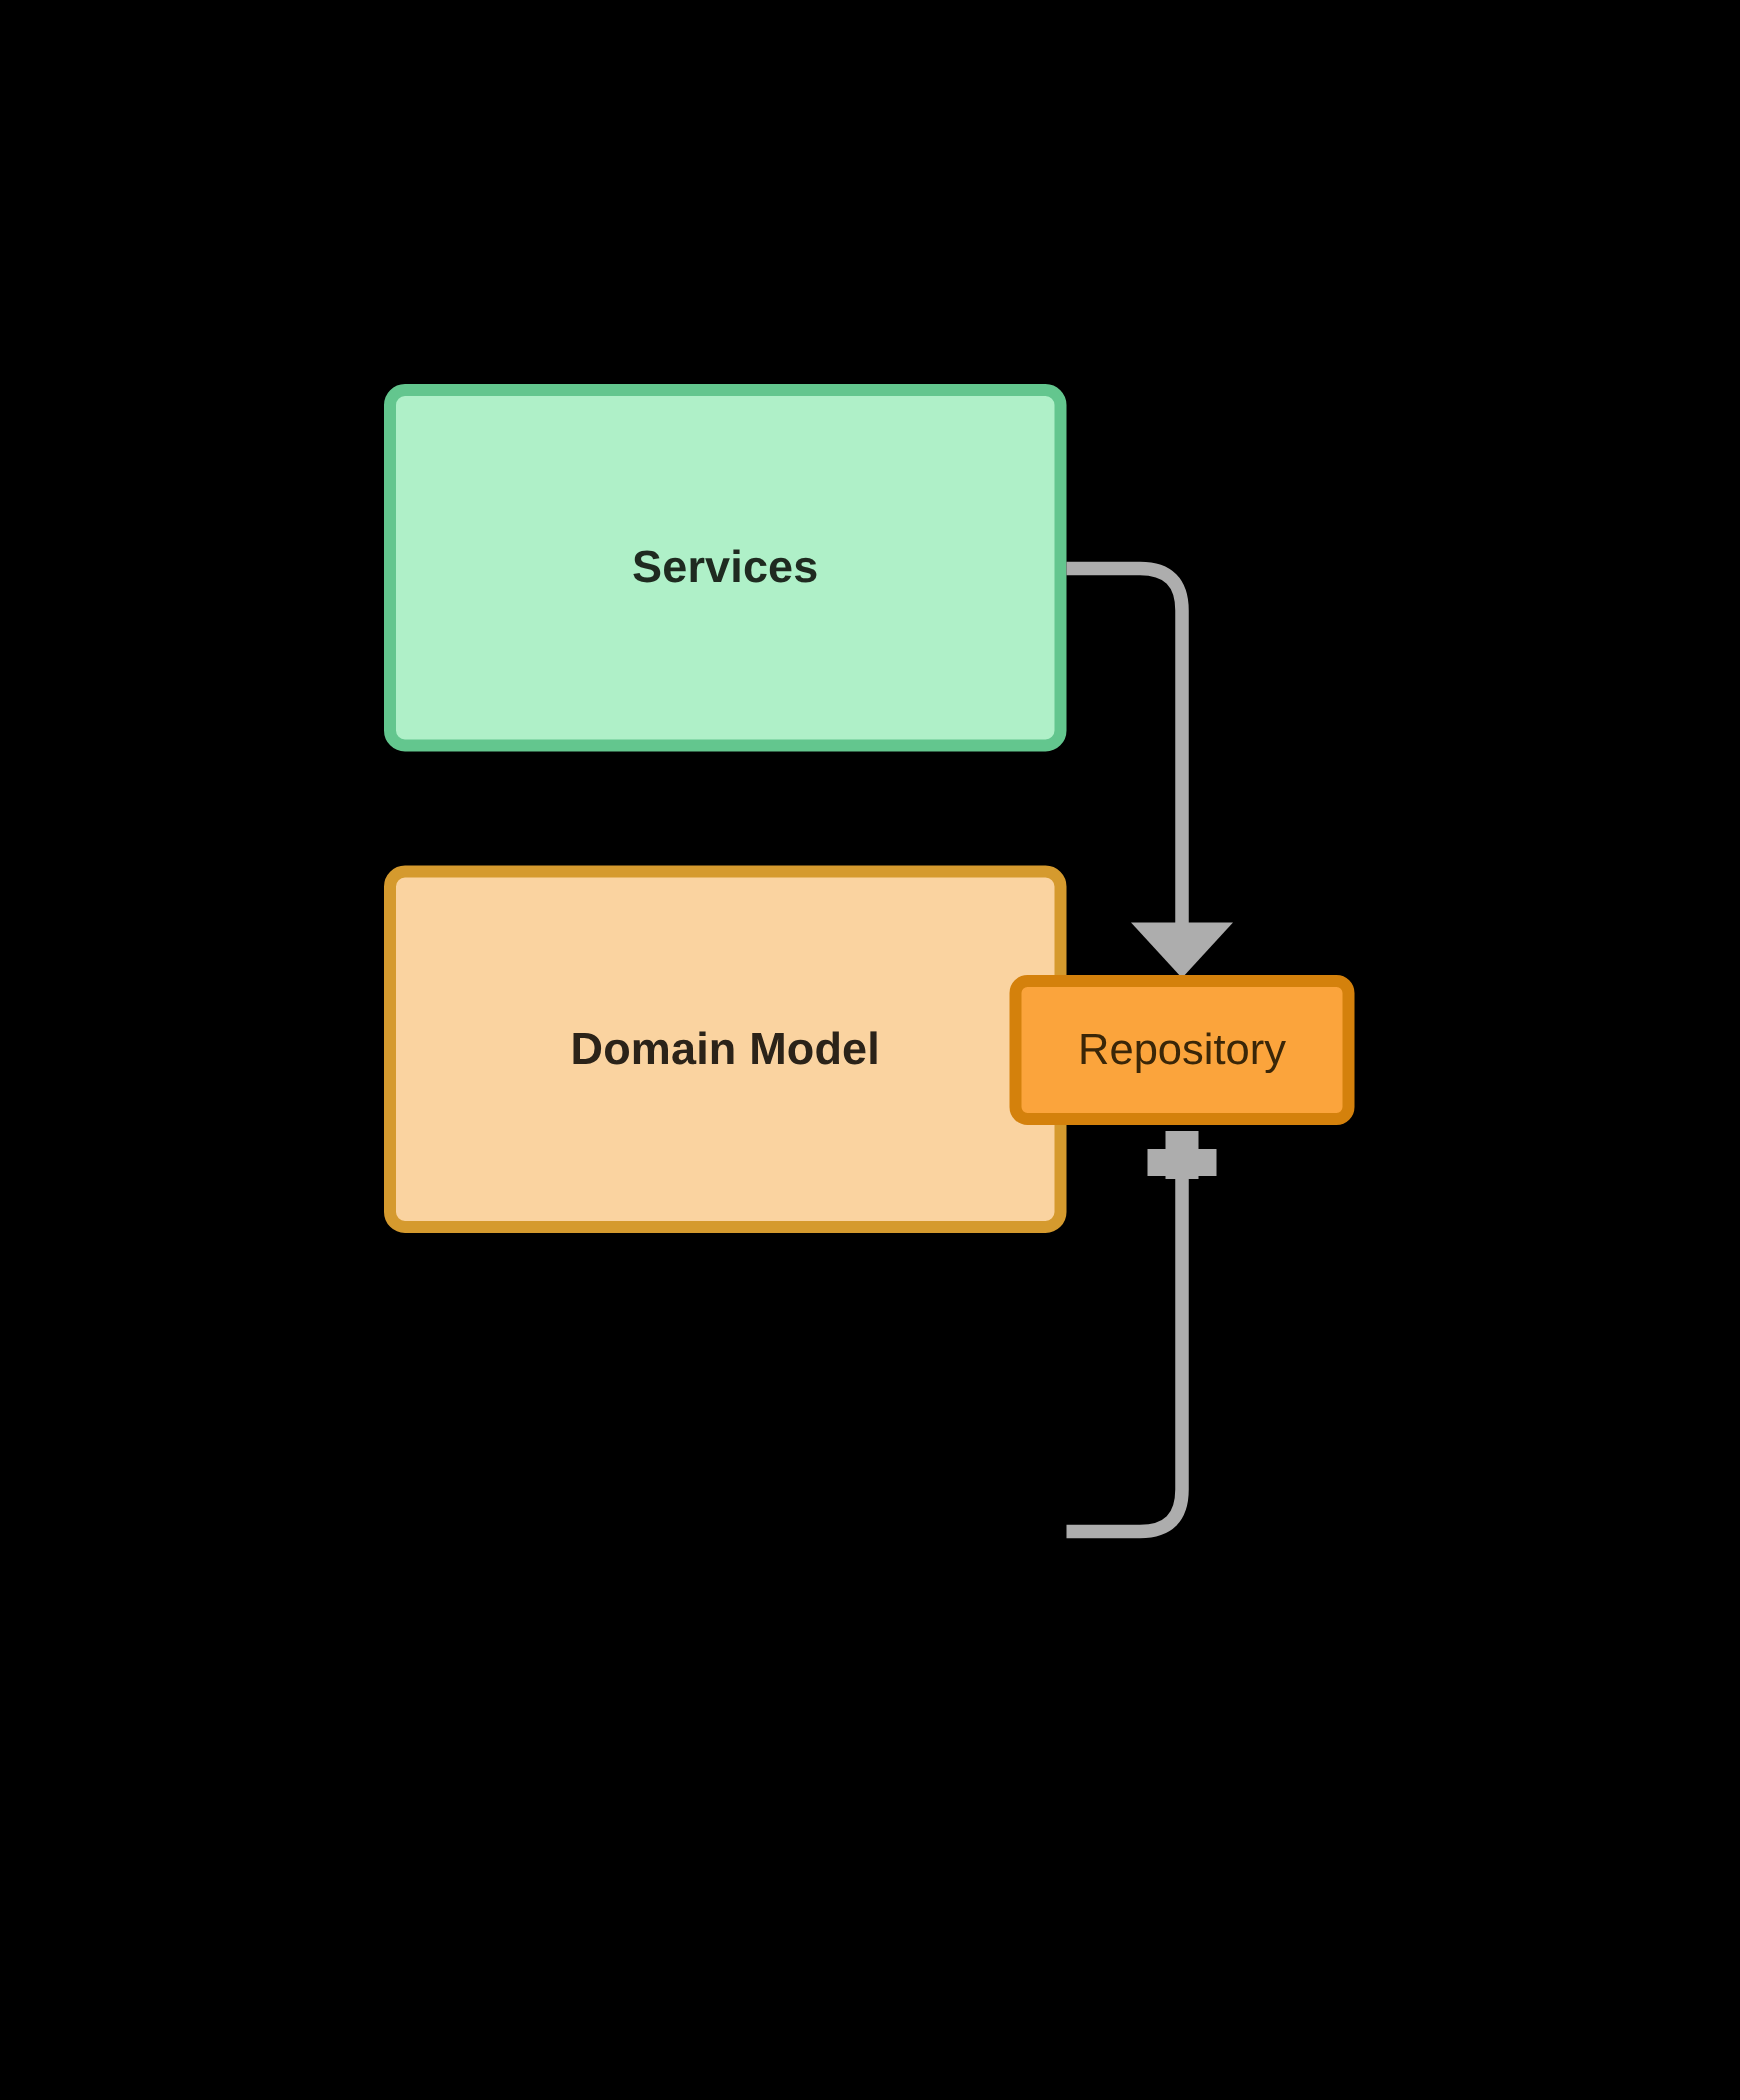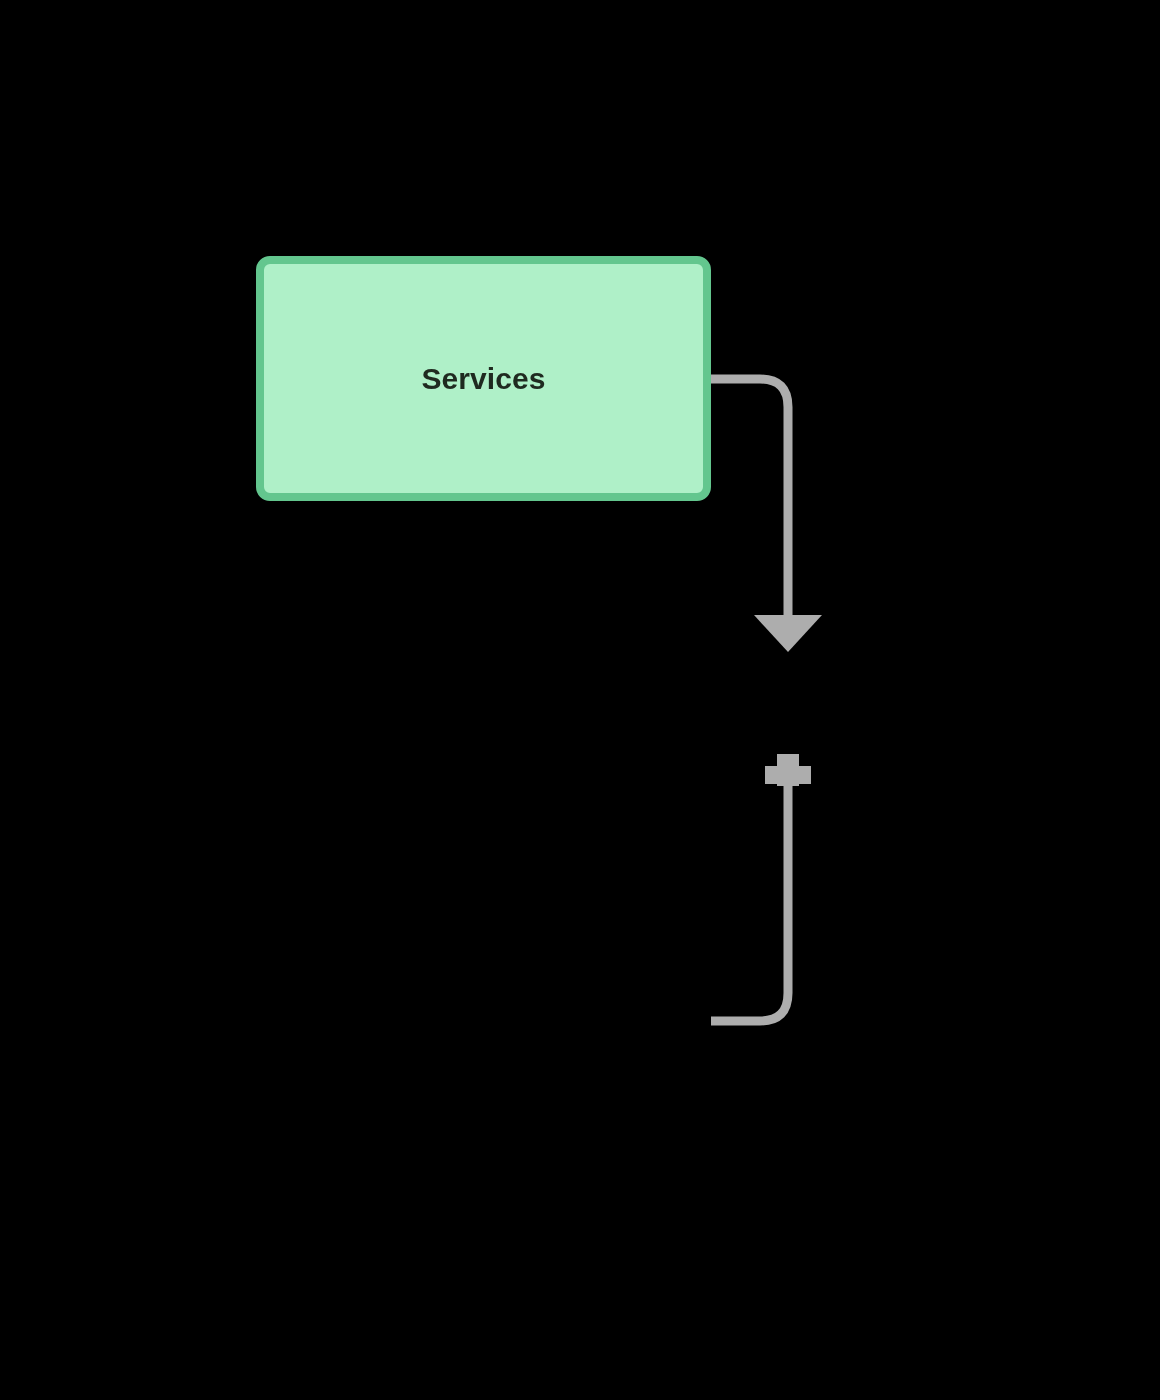--- a/index.html
+++ b/index.html
@@ -122,16 +122,22 @@
         <rect x="777" y="754" width="22" height="32" fill="#ADADAD"></rect>
         <rect x="765" y="766" width="46" height="18" fill="#ADADAD"></rect>
       </g>
     </g>
   </svg>
 
   <div class="node layer-box" id="node-services">
     <span class="node-label">Services</span>
   </div>
 
+  <div class="node layer-box" id="node-domain-model">
+    <span class="node-label">Domain Model</span>
+  </div>
 
 
+  <div class="node" id="node-repository">
+    <span class="node-label">Repository</span>
+  </div>
 
 </div>
 
 </body></html>

